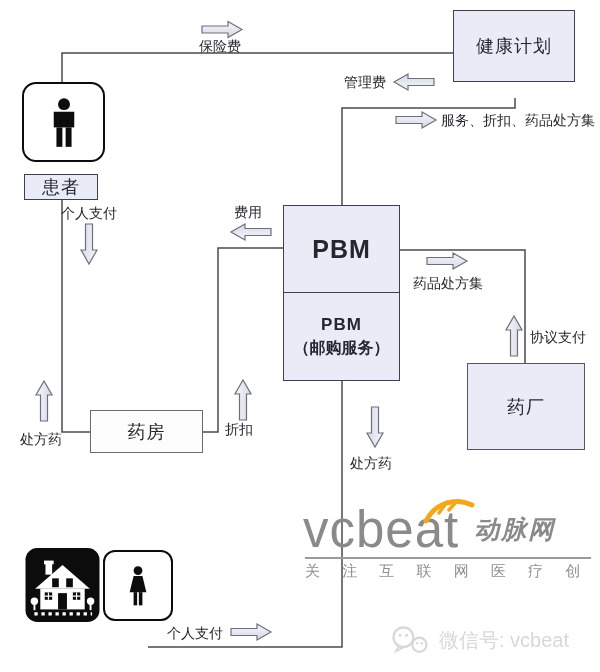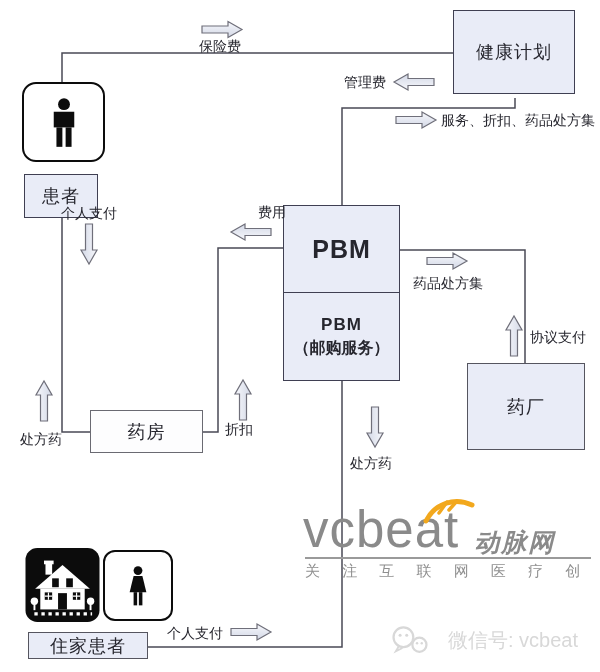--- a/index.html
+++ b/index.html
@@ -23,26 +23,26 @@
   .pbm-title{font-size:25px;font-weight:600;letter-spacing:1px;}
   .pbm-mail{flex-direction:column;line-height:1.35;font-size:17px;font-weight:600;}
   .pbm-mail .sub{font-weight:600;font-size:16px;letter-spacing:0;}
   .flabel{position:absolute;font-size:14px;line-height:1.15;white-space:nowrap;}
   .flabel.left{text-align:left;}
   .iconbox{
     position:absolute;background:#fff;border:2.5px solid #0c0c0c;border-radius:14px;
     box-sizing:border-box;display:flex;align-items:center;justify-content:center;
   }
   .logo{position:absolute;left:303px;top:500px;width:292px;height:80px;}
-  .logo-row{display:flex;align-items:flex-end;color:var(--logo-gray,#8a8a8a);}
+  .logo-row{display:flex;align-items:center;color:var(--logo-gray,#8a8a8a);}
   .logo-en{font-size:51px;letter-spacing:1px;}
   .logo-cn{font-size:25px;font-weight:700;margin-left:15px;letter-spacing:2px;font-style:italic;}
   .logo-underline{position:absolute;left:2px;top:57px;width:286px;height:1.5px;background:#9a9a9a;}
   .logo-tagline{position:absolute;left:2px;top:62px;font-size:15px;letter-spacing:9px;color:#8f8f8f;white-space:nowrap;}
-  .watermark{position:absolute;left:388px;top:624px;display:flex;align-items:center;gap:16px;color:var(--watermark,#d8d8d8);font-size:20px;justify-content:center;}
+  .watermark{position:absolute;left:388px;top:624px;display:flex;align-items:center;gap:7px;color:var(--watermark,#d8d8d8);font-size:20px;justify-content:center;}
 </style>
 </head>
 <body>
 
 <div class="stage">
 
   <svg class="abs" style="left:0;top:0" width="600" height="672" viewBox="0 0 600 672">
     <defs>
       <linearGradient id="agrad" x1="0" y1="-8" x2="0" y2="8" gradientUnits="userSpaceOnUse">
         <stop class="g1" offset="0"></stop>
@@ -79,48 +79,45 @@
         <g fill="#0c0c0c">
           <circle cx="50" cy="15" r="11"></circle>
           <rect x="31" y="29" width="38" height="29"></rect>
           <rect x="36" y="58" width="11" height="36"></rect>
           <rect x="53" y="58" width="11" height="36"></rect>
         </g>
       </svg>
     </span>
   </div>
 
-  <div class="node" style="left:24px;top:174px;width:74px;height:44px;">
+  <div class="node" style="left:24px;top:174px;width:74px;height:26px;">
     <span>患者</span>
   </div>
 
-  <div class="node" style="left:453px;top:10px;width:122px;height:84px;">
+  <div class="node" style="left:453px;top:10px;width:122px;height:72px;">
     <span>健康计划</span>
   </div>
 
   <div class="node" style="left:283px;top:205px;width:117px;height:88px;">
     <span class="pbm-title">PBM</span>
   </div>
 
   <div class="node pbm-mail" style="left:283px;top:292px;width:117px;height:89px;">
     <span>PBM</span>
     <span class="sub">（邮购服务）</span>
   </div>
 
   <div class="node white" style="left:90px;top:410px;width:113px;height:43px;">
     <span>药房</span>
   </div>
 
   <div class="node thin" style="left:467px;top:363px;width:118px;height:87px;">
     <span>药厂</span>
   </div>
 
-  <div class="node thin" style="left:28px;top:632px;width:120px;height:27px;">
-    <span>住家患者</span>
-  </div>
 
 
   <div class="abs" style="left:25px;top:548px;width:75px;height:74px;">
     <svg width="75" height="74" viewBox="0 0 100 100">
       <rect x="0" y="0" width="100" height="100" rx="16" fill="#0c0c0c"></rect>
       <rect x="25" y="17" width="13" height="5" fill="#fff"></rect>
       <rect x="27" y="21" width="9" height="15" fill="#fff"></rect>
       <polygon points="13,55 50,23 87,55" fill="#fff"></polygon>
       <rect x="36" y="41" width="9" height="12" fill="#0c0c0c"></rect>
       <rect x="55" y="41" width="9" height="12" fill="#0c0c0c"></rect>
@@ -147,21 +144,21 @@
           <rect x="52" y="62" width="8" height="30"></rect>
         </g>
       </svg>
     </span>
   </div>
 
   <div class="flabel" style="left:199px;top:38px;width:48px;">保险费</div>
   <div class="flabel" style="left:344px;top:74px;width:50px;">管理费</div>
   <div class="flabel left" style="left:441px;top:112px;width:150px;">服务、折扣、药品处方集</div>
   <div class="flabel" style="left:61px;top:205px;width:62px;">个人支付</div>
-  <div class="flabel" style="left:234px;top:204px;width:36px;margin-left:24px;">费用</div>
+  <div class="flabel" style="left:234px;top:204px;width:36px;">费用</div>
   <div class="flabel" style="left:413px;top:275px;width:74px;">药品处方集</div>
   <div class="flabel" style="left:530px;top:329px;width:60px;">协议支付</div>
   <div class="flabel" style="left:20px;top:431px;width:48px;">处方药</div>
   <div class="flabel" style="left:225px;top:421px;width:34px;">折扣</div>
   <div class="flabel" style="left:350px;top:455px;width:50px;">处方药</div>
   <div class="flabel" style="left:167px;top:625px;width:58px;">个人支付</div>
 
   <div class="logo">
     <div class="logo-row">
       <span class="logo-en">vcbeat</span>

